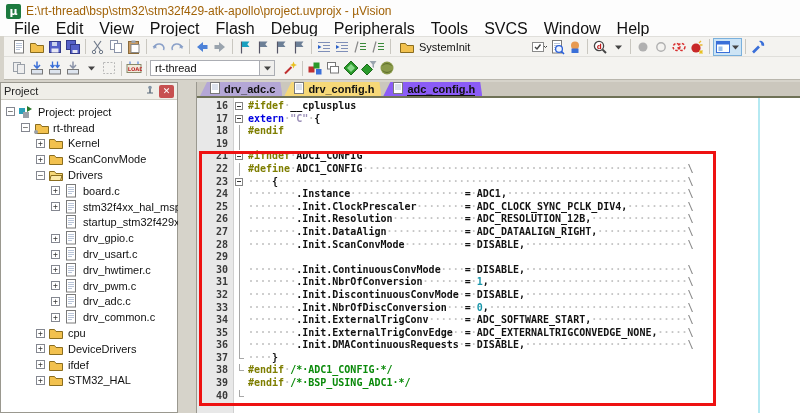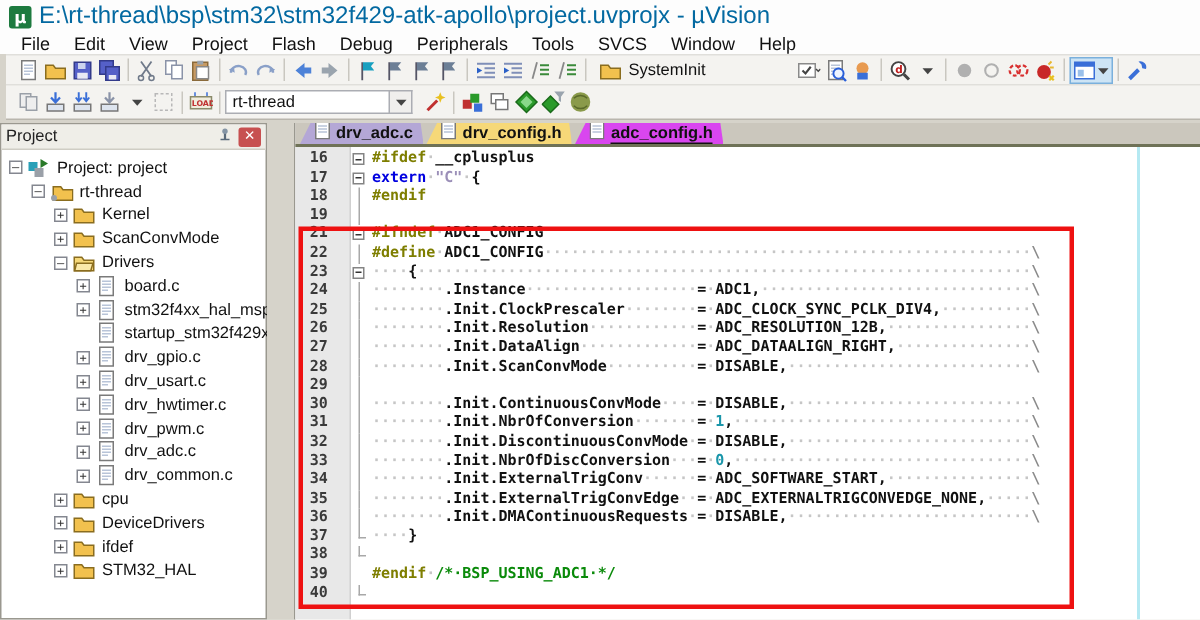--- a/index.html
+++ b/index.html
@@ -2,25 +2,25 @@
 <html style="--directive: #7e7e00; --keyword: #0000e0; --string: #9b8fb8; --number: #1a96aa; --comment: #0a8a0a; --dots: #c6c6c6; --continuation: #8a8a8a; --text: #111111;"><head>
 <meta charset="utf-8">
 <style>
   html,body{margin:0;padding:0;}
   body{width:800px;height:413px;overflow:hidden;font-family:"Liberation Sans",sans-serif;background:#d6d3ca;}
   .app{position:absolute;left:0;top:0;width:800px;height:413px;background:#d6d3ca;}
 
   
   .titlebar{position:absolute;left:0;top:0;width:800px;height:22px;background:#fdfdfd;border-bottom:1px solid #e4e4e4;display:flex;align-items:center;}
   .appicon{width:15px;height:15px;margin:0 5px 0 6px;background:#1d7a3f;border-radius:2px;color:#fff;font:bold 11px/15px "DejaVu Sans",sans-serif;text-align:center;}
-  .title-text{font-size:16px;color:#0369a1;}
+  .title-text{font-size:12px;color:#a16207;}
 
   
   .menubar{position:absolute;left:0;top:22px;width:800px;height:14px;background:#fdfdfd;display:flex;align-items:center;padding-left:6px;box-sizing:border-box;}
-  .menu-item{font-size:12px;color:#111;padding:0 8px;cursor:default;}
+  .menu-item{font-size:16px;color:#111;padding:0 8px;cursor:default;}
 
   
   .toolbar{position:absolute;left:4px;width:800px;background:#f4f3f0;display:flex;align-items:center;box-sizing:border-box;}
   .tb1{top:36px;height:21px;border-top:1px solid #e0dfdb;border-bottom:1px solid #e0dfdb;padding-left:6px;}
   .tb2{top:57px;height:23px;border-bottom:1px solid #b9b6ad;padding-left:6px;}
   .tbicon{width:18px;height:17px;display:flex;align-items:center;justify-content:center;flex:none;}
   .tbicon svg{display:block;}
   .tbsep{width:1px;height:15px;background:#c9c7c0;margin:0 3px;flex:none;}
   .tblabel{font-size:11px;color:#111;margin-left:3px;white-space:nowrap;}
   .combo{height:16px;background:#fff;border:1px solid #abadb3;display:flex;align-items:center;padding:0 4px;font-size:11px;color:#111;box-sizing:border-box;}
@@ -45,21 +45,21 @@
 
   
   .editor{position:absolute;left:196px;top:2px;width:604px;height:331px;background:#fff;border-left:1px solid #9a988f;box-sizing:border-box;}
   .tabbar{height:14px;background:#cbc7bd;border-bottom:2px solid #6f7257;display:flex;align-items:flex-end;padding-left:3px;position:relative;}
   .tab{height:14px;display:flex;align-items:center;padding:0 7px 0 10px;clip-path:polygon(7px 0,calc(100% - 2px) 0,100% 100%,0 100%);margin-right:2px;}
   .tab-label{font-size:11px;font-weight:bold;color:#111;margin-left:4px;white-space:nowrap;}
   .tab.active .tab-label{border-bottom:1px solid #111;}
   .editor-body{position:relative;height:315px;overflow:hidden;background:#fff;}
   .gutter-bg{position:absolute;left:0;top:0;width:36px;height:100%;background:#e8e8e8;border-right:1px solid #d0d0d0;}
   .code-line{display:flex;height:12.6px;position:relative;}
-  .lnum{width:36px;flex:none;text-align:center;padding-right:5px;box-sizing:border-box;font:bold 10px/12.6px "DejaVu Sans Mono",monospace;color:#3a3a3a;position:relative;z-index:1;}
+  .lnum{width:36px;flex:none;text-align:right;padding-right:5px;box-sizing:border-box;font:bold 10px/12.6px "DejaVu Sans Mono",monospace;color:#3a3a3a;position:relative;z-index:1;}
   .fold{width:13px;flex:none;position:relative;}
   .fold .vline{position:absolute;left:6px;top:0;bottom:0;width:1px;background:#a8a8a8;}
   .fold .vhalf{position:absolute;left:6px;top:0;height:7px;width:1px;background:#a8a8a8;}
   .fold .hend{position:absolute;left:6px;top:6px;width:5px;height:1px;background:#a8a8a8;}
   .fold .box{position:absolute;left:2px;top:2px;width:8px;height:8px;border:1px solid #848484;background:#fff;box-sizing:border-box;}
   .fold .box::after{content:"";position:absolute;left:1px;top:2.5px;width:4px;height:1px;background:#333;}
   .codetext{font:bold 10px/12.6px "DejaVu Sans Mono",monospace;white-space:pre;padding-left:2px;}
   .sg-d{color:var(--directive);} .sg-k{color:var(--keyword);} .sg-s{color:var(--string);}
   .sg-i{color:var(--text);} .sg-n{color:var(--number);} .sg-c{color:var(--comment);}
   .sg-w{color:var(--dots);} .sg-e{color:var(--continuation);} .sg-p{color:var(--text);}
@@ -593,21 +593,21 @@
               </svg></span>
             <span class="tab-label">drv_adc.c</span>
           </div>
           <div class="tab" style="background: rgb(246, 216, 120);">
             <span><svg width="10" height="12" viewBox="0 0 10 12">
                 <rect x="0.5" y="0.5" width="9" height="11" fill="#fff" stroke="#7a7a7a"></rect>
                 <path d="M2 3h6M2 5h6M2 7h6" stroke="#b8c4d8"></path>
               </svg></span>
             <span class="tab-label">drv_config.h</span>
           </div>
-          <div class="tab active" style="background: #d946ef;">
+          <div class="tab active" style="background: #8b5cf6;">
             <span><svg width="10" height="12" viewBox="0 0 10 12">
                 <rect x="0.5" y="0.5" width="9" height="11" fill="#fff" stroke="#7a7a7a"></rect>
                 <path d="M2 3h6M2 5h6M2 7h6" stroke="#b8c4d8"></path>
               </svg></span>
             <span class="tab-label">adc_config.h</span>
           </div>
         </div>
       <div class="editor-body" id="codebody">
         <div class="gutter-bg"></div>
         <div class="edge-line" style="left:561px"></div>
@@ -758,20 +758,21 @@
               <span class="hend"></span>
             </span>
             <span class="codetext"><span class="sg-w">····</span><span class="sg-p">}</span></span>
           </div>
           <div class="code-line">
             <span class="lnum">38</span>
             <span class="fold">
               <span class="vhalf"></span>
               <span class="hend"></span>
             </span>
+            <span class="codetext"><span class="sg-d">#endif</span><span class="sg-w">·</span><span class="sg-c">/*·ADC1_CONFIG·*/</span></span>
           </div>
           <div class="code-line">
             <span class="lnum">39</span>
             <span class="fold"></span>
             <span class="codetext"><span class="sg-d">#endif</span><span class="sg-w">·</span><span class="sg-c">/*·BSP_USING_ADC1·*/</span></span>
           </div>
           <div class="code-line">
             <span class="lnum">40</span>
             <span class="fold">
               <span class="vhalf"></span>

